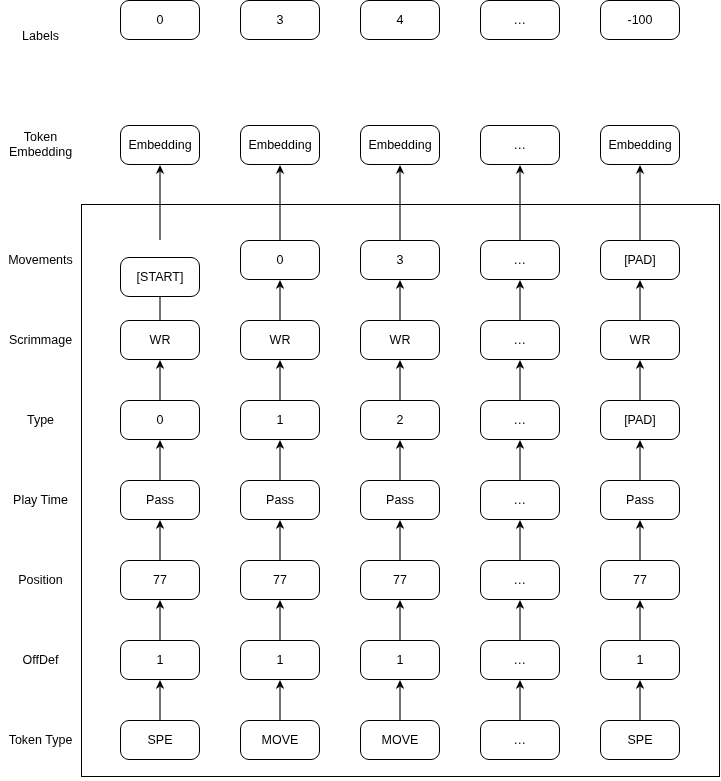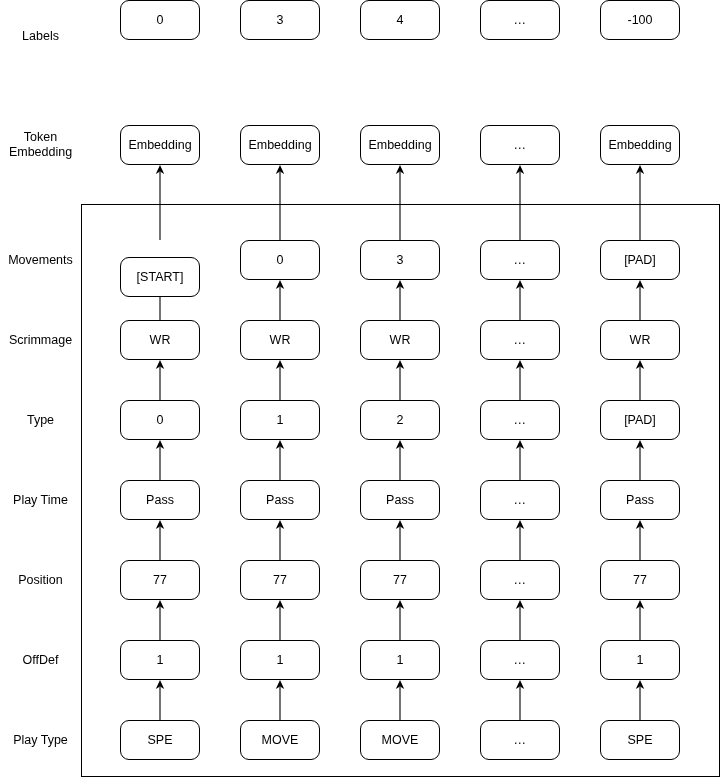--- a/index.html
+++ b/index.html
@@ -75,21 +75,21 @@
 
   <div class="row-label" style="top:29px;">Labels</div>
   <div class="row-label" style="top:130px;">Token
 Embedding</div>
   <div class="row-label" style="top:253px;">Movements</div>
   <div class="row-label" style="top:333px;">Scrimmage</div>
   <div class="row-label" style="top:413px;">Type</div>
   <div class="row-label" style="top:493px;">Play Time</div>
   <div class="row-label" style="top:573px;">Position</div>
   <div class="row-label" style="top:653px;">OffDef</div>
-  <div class="row-label" style="top:733px;">Play Type</div>
+  <div class="row-label" style="top:733px;">Token Type</div>
 
   <div class="node" style="left:120px; top:0px;">0</div>
   <div class="node" style="left:240px; top:0px;">3</div>
   <div class="node" style="left:360px; top:0px;">4</div>
   <div class="node ellipsis" style="left:480px; top:0px;">...</div>
   <div class="node" style="left:600px; top:0px;">-100</div>
 
   <div class="node" style="left:120px; top:125px;">Embedding</div>
   <div class="node" style="left:240px; top:125px;">Embedding</div>
   <div class="node" style="left:360px; top:125px;">Embedding</div>

